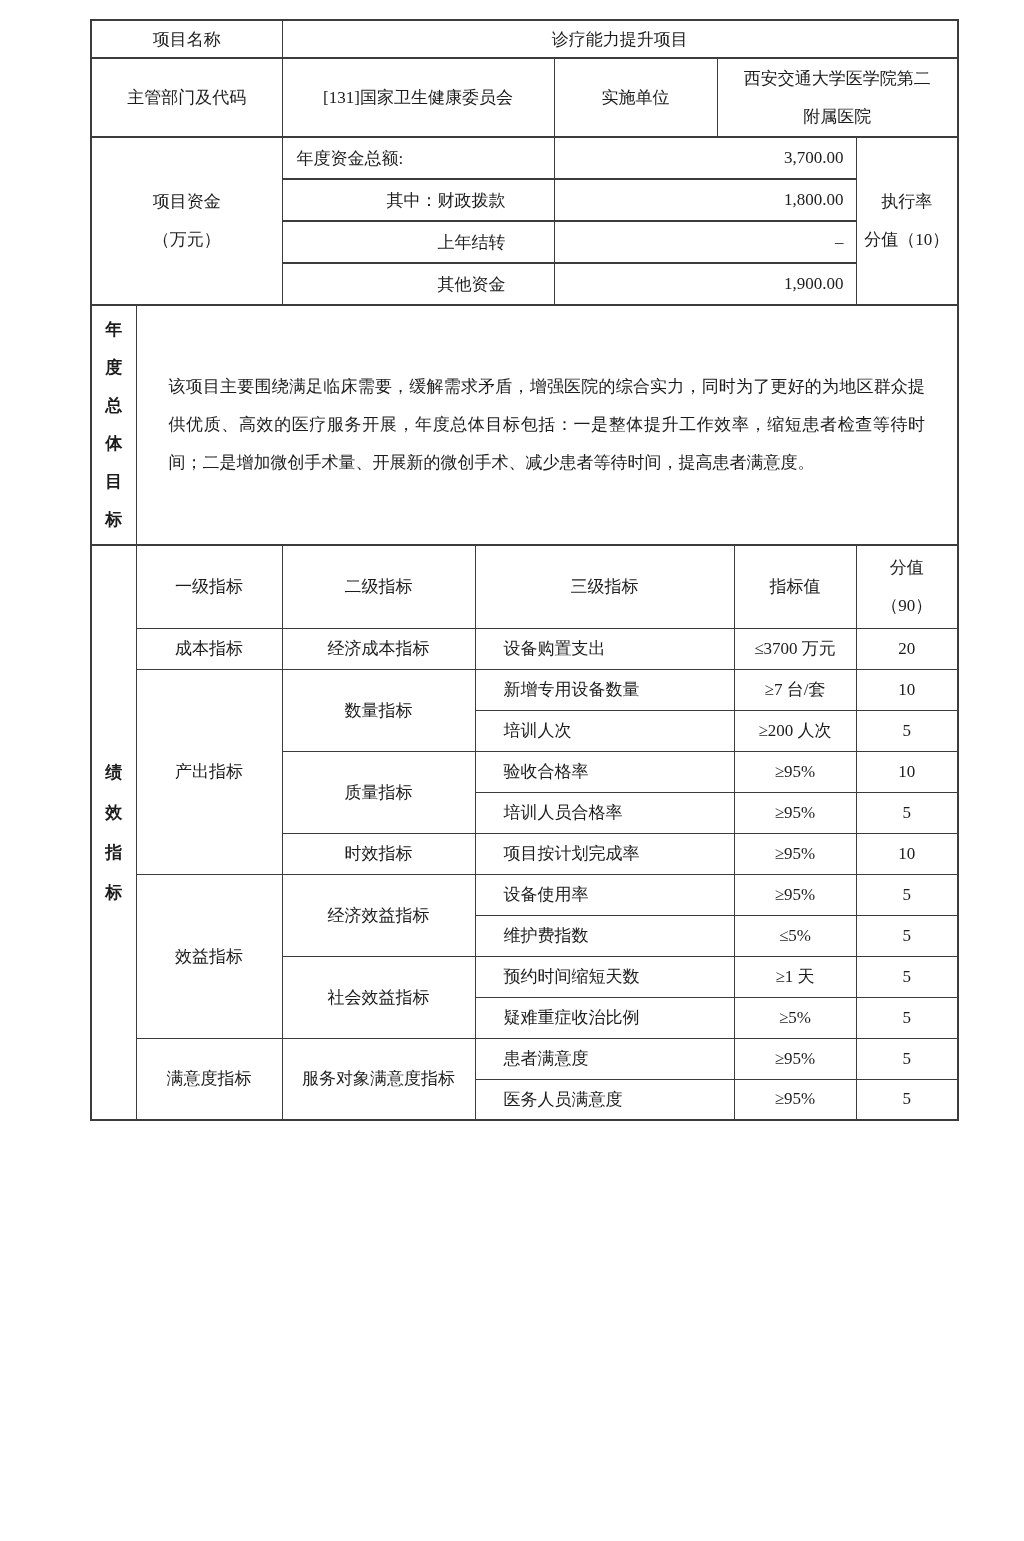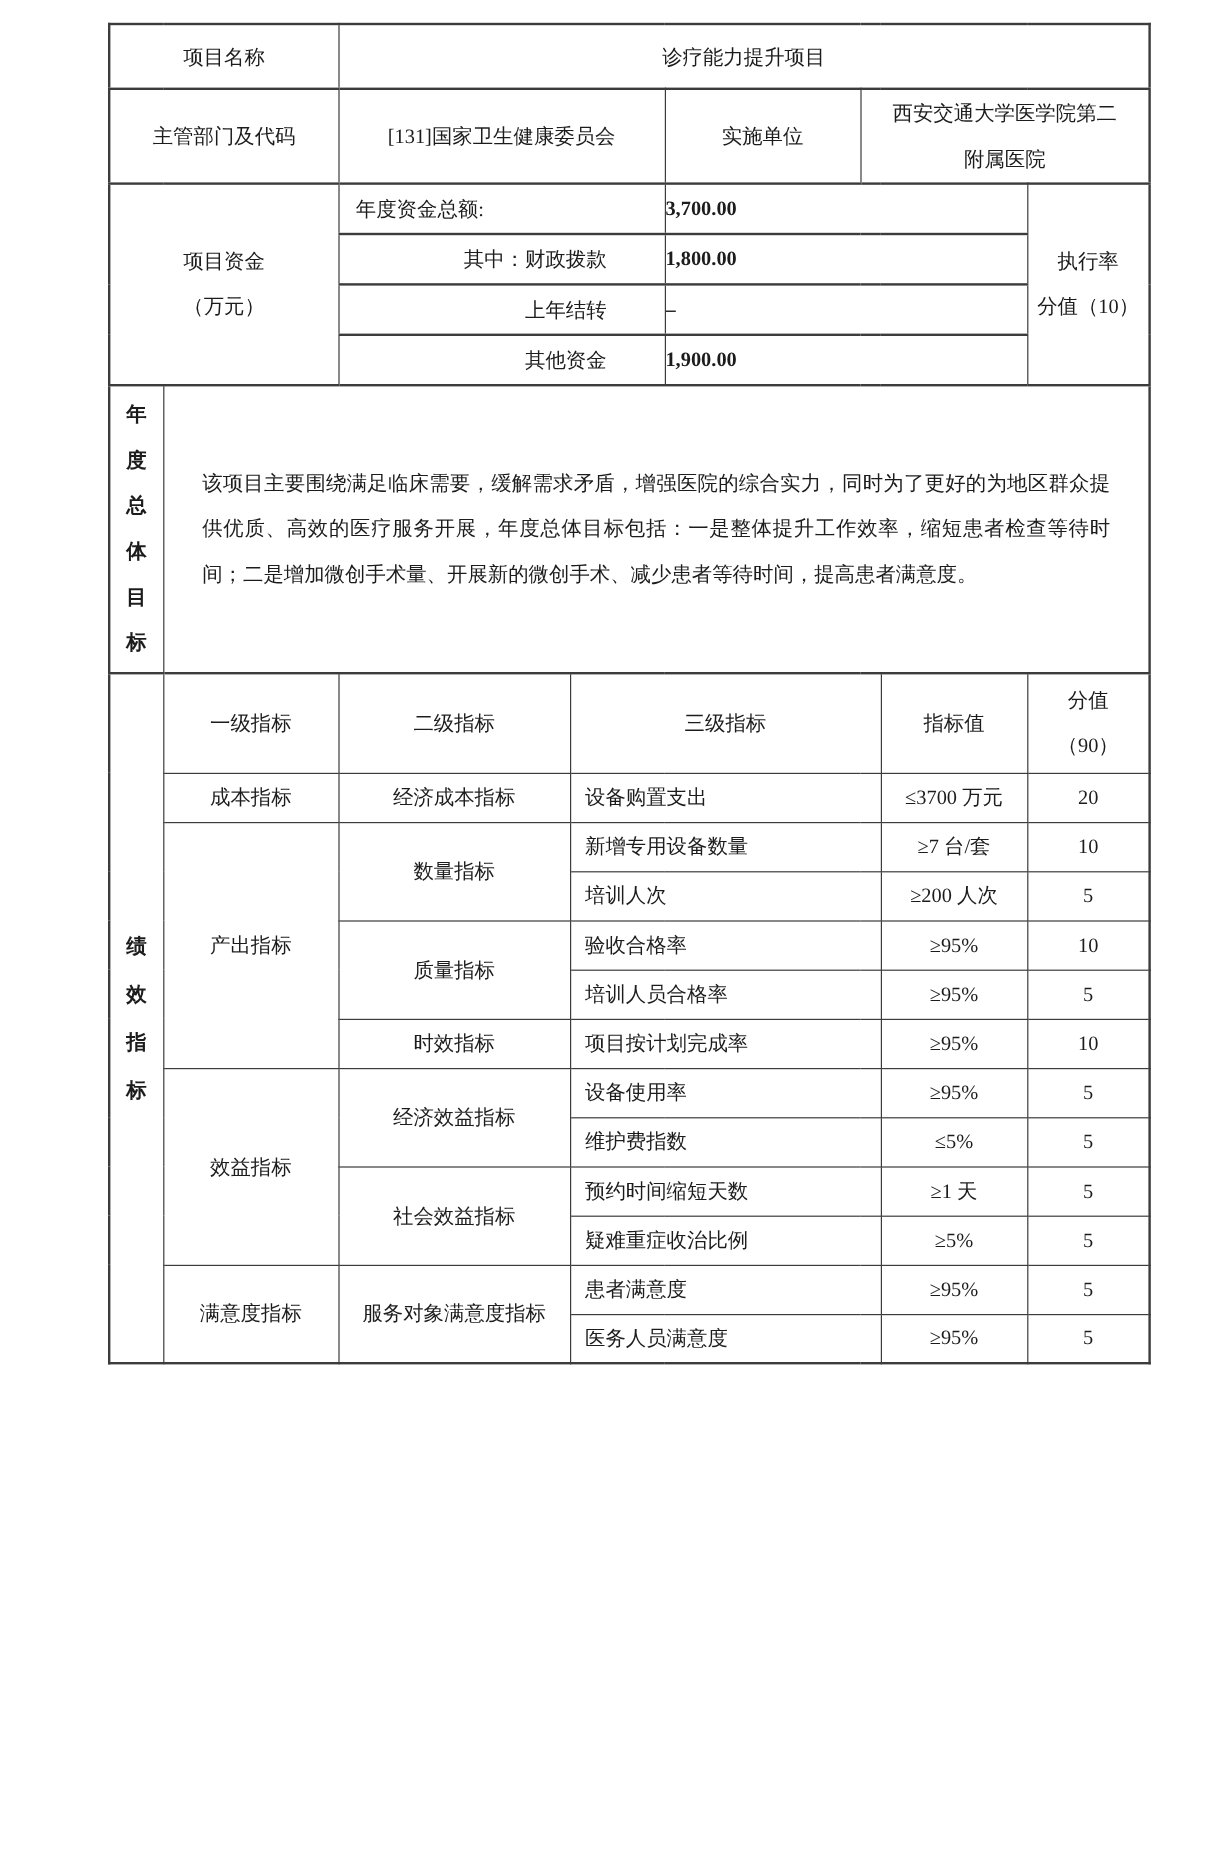--- a/index.html
+++ b/index.html
@@ -30,29 +30,29 @@
     width: 867px;
     border: 2px solid #3c3c3c;
     font-size: 17px;
   }
   td {
     border: 1px solid #3c3c3c;
     vertical-align: middle;
     overflow: hidden;
   }
   .r-info1 td, .r-info2 td, .r-fund td, .r-goal td { border-bottom-width: 2px; }
-  .r-info1 { height: 54px; }
+  .r-info1 { height: 38px; }
   .r-info2 { height: 79px; }
   .r-fund  { height: 42px; }
   .r-goal  { height: 240px; }
   .r-ihead { height: 83px; }
   .r-data  { height: 41px; }
   .c   { text-align: center; }
-  .l3  { text-align: left; padding-left: 12px; }
-  .num { padding-right: 12px; font-weight: bold; }
+  .l3  { text-align: left; padding-left: 28px; }
+  .num { text-align: right; padding-right: 12px; }
   .fl-left  { text-align: left; padding-left: 14px; margin-left: 16px; }
   .fl-right { text-align: right; padding-right: 48px; }
   .two-line { line-height: 38px; }
   .vert-cell { text-align: center; font-weight: bold; }
   .vtext {
     width: 1em;
     margin: 0 auto;
     word-break: break-all;
     line-height: 38px;
     text-align: center;

